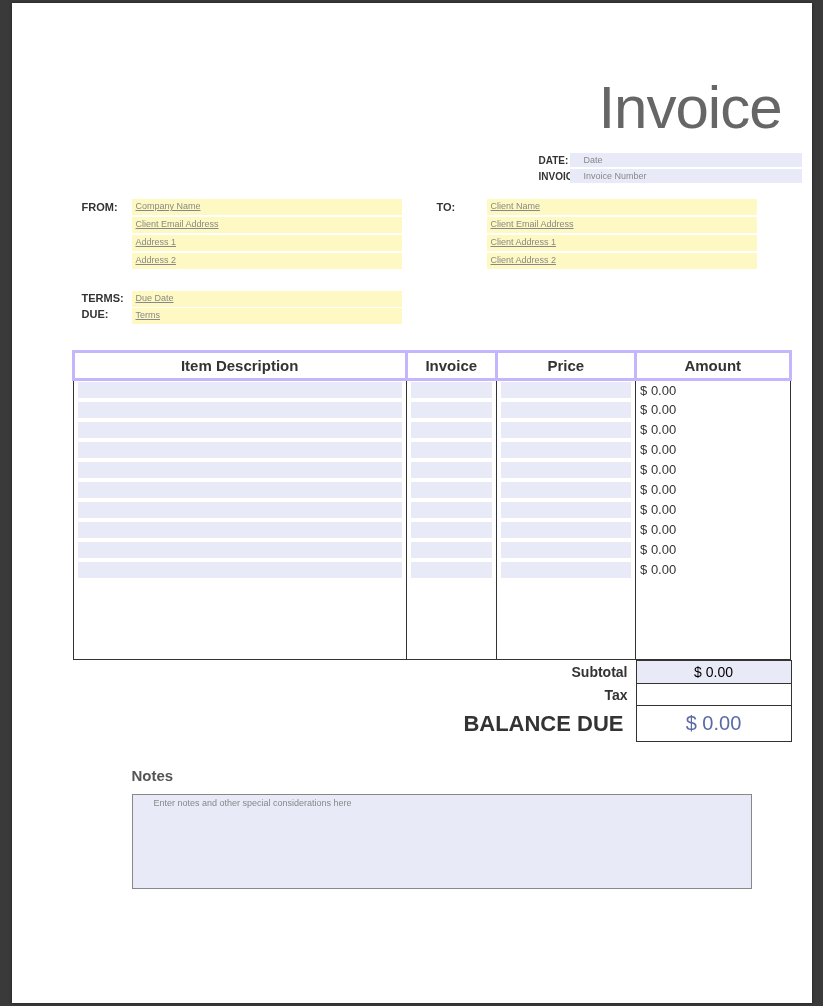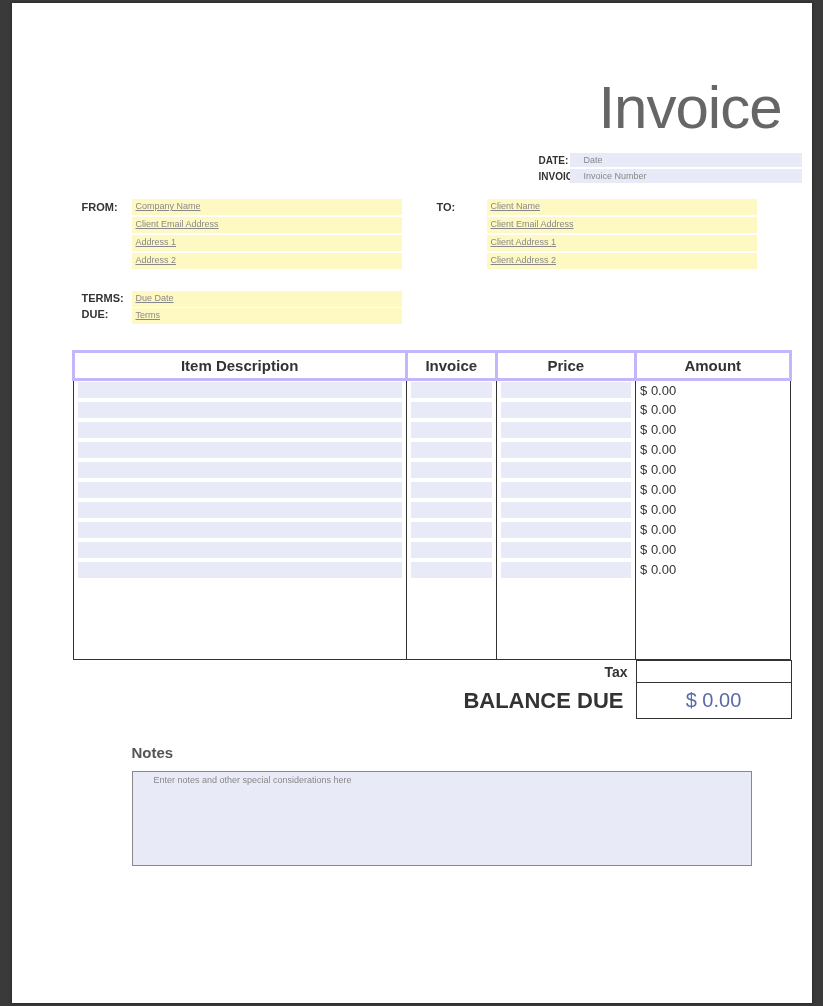--- a/index.html
+++ b/index.html
@@ -374,20 +374,24 @@
           <td></td>
           <td></td>
           <td></td>
           <td></td>
         </tr>
       </tbody>
   </table>
 
   <table class="totals">
     <tbody>
+        <tr>
+      <td class="lab">Subtotal</td>
+      <td class="val">$ 0.00</td>
+    </tr>
     <tr>
       <td class="lab">Tax</td>
       <td class="tax-val"></td>
     </tr>
     <tr>
       <td class="bal-lab">BALANCE DUE</td>
       <td class="bal-val">$ 0.00</td>
     </tr>
   </tbody>
     </table>

